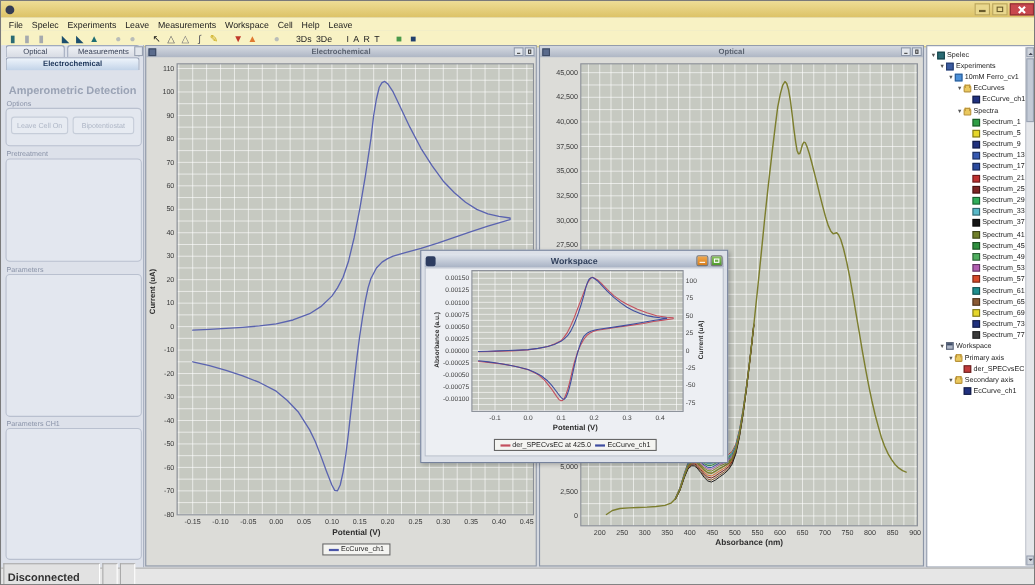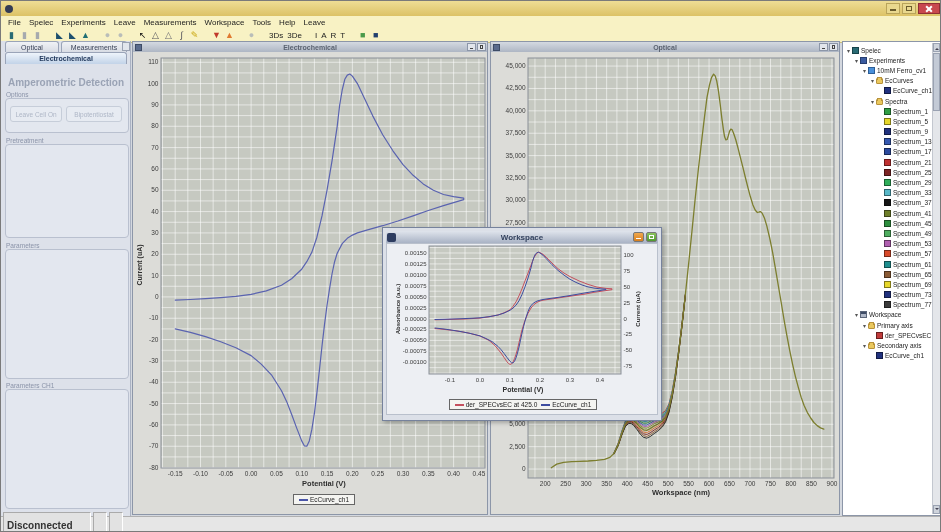--- a/index.html
+++ b/index.html
@@ -120,21 +120,21 @@
     </span>
   </div>
 
   <div class="menubar" id="menubar">
       <span class="menu-item">File</span>
       <span class="menu-item">Spelec</span>
       <span class="menu-item">Experiments</span>
       <span class="menu-item">Leave</span>
       <span class="menu-item">Measurements</span>
       <span class="menu-item">Workspace</span>
-      <span class="menu-item">Tools</span>
+      <span class="menu-item">Cell</span>
       <span class="menu-item">Help</span>
       <span class="menu-item">Leave</span>
     </div>
 
   <div class="toolbar" id="toolbar">
       <span class="tool" style="color: rgb(42, 107, 116);">▮</span>
       <span class="tool" style="color: rgb(166, 170, 174);">▮</span>
       <span class="tool" style="color: rgb(166, 170, 174);">▮</span>
       <span class="tool sep" style="color: rgb(29, 79, 110);">◣</span>
       <span class="tool" style="color: rgb(29, 79, 110);">◣</span>
@@ -429,21 +429,21 @@
         <text x="34.5" y="239.9402985074627" text-anchor="end" font-size="6.5" fill="#3c3c3c">20,000</text>
         <text x="34.5" y="262.32835820895525" text-anchor="end" font-size="6.5" fill="#3c3c3c">17,500</text>
         <text x="34.5" y="284.7164179104477" text-anchor="end" font-size="6.5" fill="#3c3c3c">15,000</text>
         <text x="34.5" y="307.1044776119403" text-anchor="end" font-size="6.5" fill="#3c3c3c">12,500</text>
         <text x="34.5" y="329.4925373134328" text-anchor="end" font-size="6.5" fill="#3c3c3c">10,000</text>
         <text x="34.5" y="351.88059701492534" text-anchor="end" font-size="6.5" fill="#3c3c3c">7,500</text>
         <text x="34.5" y="374.2686567164179" text-anchor="end" font-size="6.5" fill="#3c3c3c">5,000</text>
         <text x="34.5" y="396.65671641791045" text-anchor="end" font-size="6.5" fill="#3c3c3c">2,500</text>
         <text x="34.5" y="419.04477611940297" text-anchor="end" font-size="6.5" fill="#3c3c3c">0</text>
       </svg>
-    <div class="plotxlabel" style="left:37px;top:446px;width:306px;">Workspace (nm)</div>
+    <div class="plotxlabel" style="left:37px;top:446px;width:306px;">Absorbance (nm)</div>
   </div>
 
   <div class="tree-panel">
     <div class="tree-rows" id="tree">
         <div class="tree-row" style="padding-left: 0px;">
           <span class="tw">▾</span>
           <span class="ti ti-pc"></span>
           <span class="tree-label">Spelec</span>
         </div>
         <div class="tree-row" style="padding-left: 8px;">

